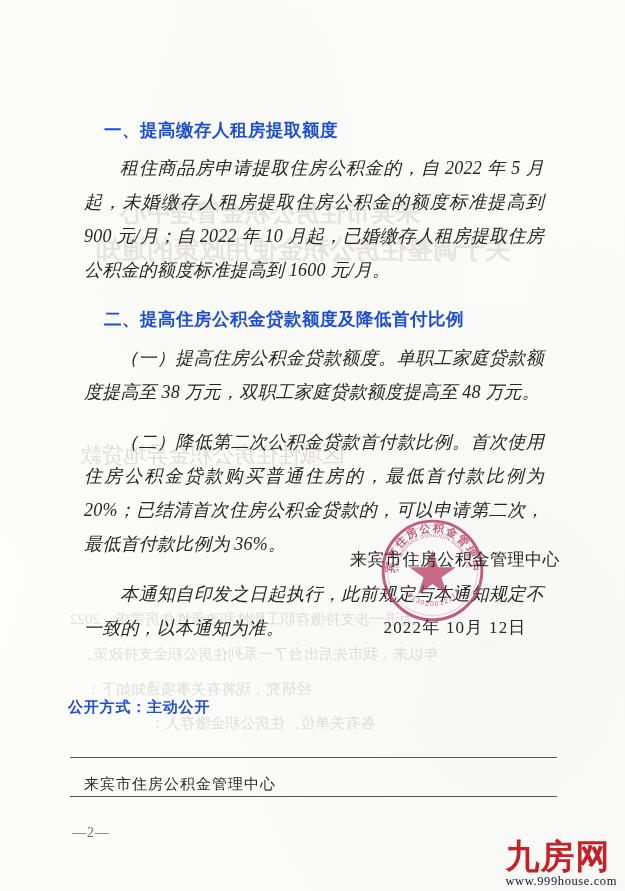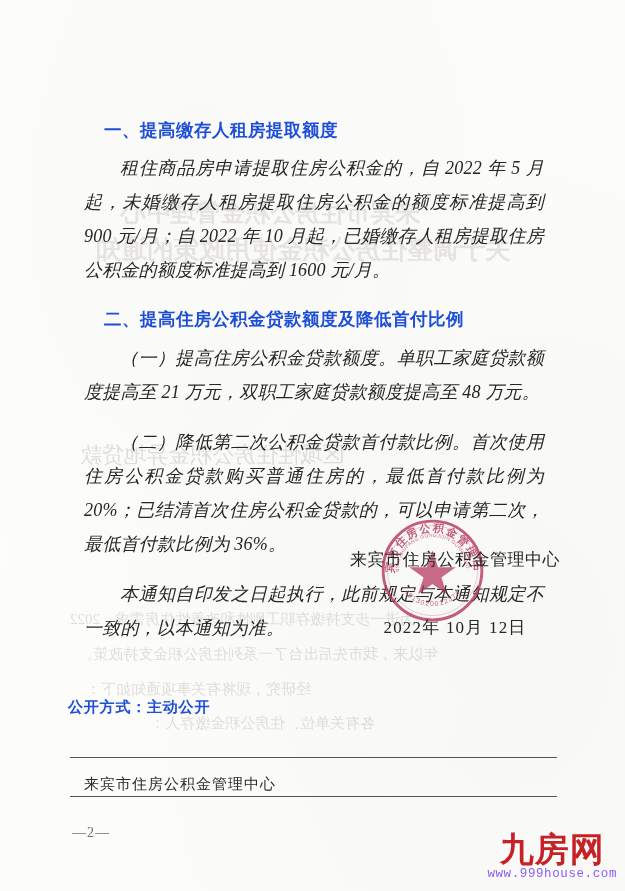--- a/index.html
+++ b/index.html
@@ -137,37 +137,37 @@
     left: 72px;
     font-size: 14px;
     color: #6f6f6f;
     letter-spacing: 1px;
   }
 
   
   #watermark {
     position: absolute;
     right: 8px;
-    bottom: 10px;
-    text-align: center;
+    bottom: 2px;
+    text-align: left;
     user-select: none;
   }
   #wm-logo {
     font-family: "Liberation Sans", "DejaVu Sans", sans-serif;
     font-weight: bold;
     font-size: 34px;
     line-height: 34px;
     letter-spacing: 1px;
     color: #c62126;
   }
   #wm-url {
-    font-family: Liberation Mono, monospace;
+    font-family: Liberation Serif, serif;
     font-size: 12.5px;
     letter-spacing: 0.6px;
-    color: #8b5cf6;
+    color: #0f172a;
     margin-top: 1px;
   }
 </style>
 </head>
 <body>
 
 <div id="page">
 
   <div id="paper-texture"></div>
 
@@ -180,21 +180,21 @@
   <div class="bleed" style="left:150px; top:714px; font-size:15px;">各有关单位、住房公积金缴存人：</div>
 
   <div class="content">
 
     <h2 class="heading" style="margin-top:113px;">一、提高缴存人租房提取额度</h2>
 
     <p class="para" style="margin-top:4px;">租住商品房申请提取住房公积金的，自 2022 年 5 月起，未婚缴存人租房提取住房公积金的额度标准提高到 900 元/月；自 2022 年 10 月起，已婚缴存人租房提取住房公积金的额度标准提高到 1600 元/月。</p>
 
     <h2 class="heading" style="margin-top:12px;font-family:Liberation Mono, monospace;">二、提高住房公积金贷款额度及降低首付比例</h2>
 
-    <p class="para" style="margin-top:4px;">（一）提高住房公积金贷款额度。单职工家庭贷款额度提高至 21 万元，双职工家庭贷款额度提高至 48 万元。</p>
+    <p class="para" style="margin-top:4px;">（一）提高住房公积金贷款额度。单职工家庭贷款额度提高至 38 万元，双职工家庭贷款额度提高至 48 万元。</p>
 
     <p class="para" style="margin-top:6px;">（二）降低第二次公积金贷款首付款比例。首次使用住房公积金贷款购买普通住房的，最低首付款比例为 20%；已结清首次住房公积金贷款的，可以申请第二次，最低首付款比例为 36%。</p>
 
     <p class="para" style="margin-top:16px;">本通知自印发之日起执行，此前规定与本通知规定不一致的，以本通知为准。</p>
   </div>
 
   <svg id="seal" viewBox="0 0 200 200">
     <defs>
       <path id="arcTop" d="M 26,100 A 74,74 0 0 1 174,100" fill="none"></path>
       <path id="arcTop2" d="M 36,100 A 64,64 0 0 1 164,100" fill="none"></path>

